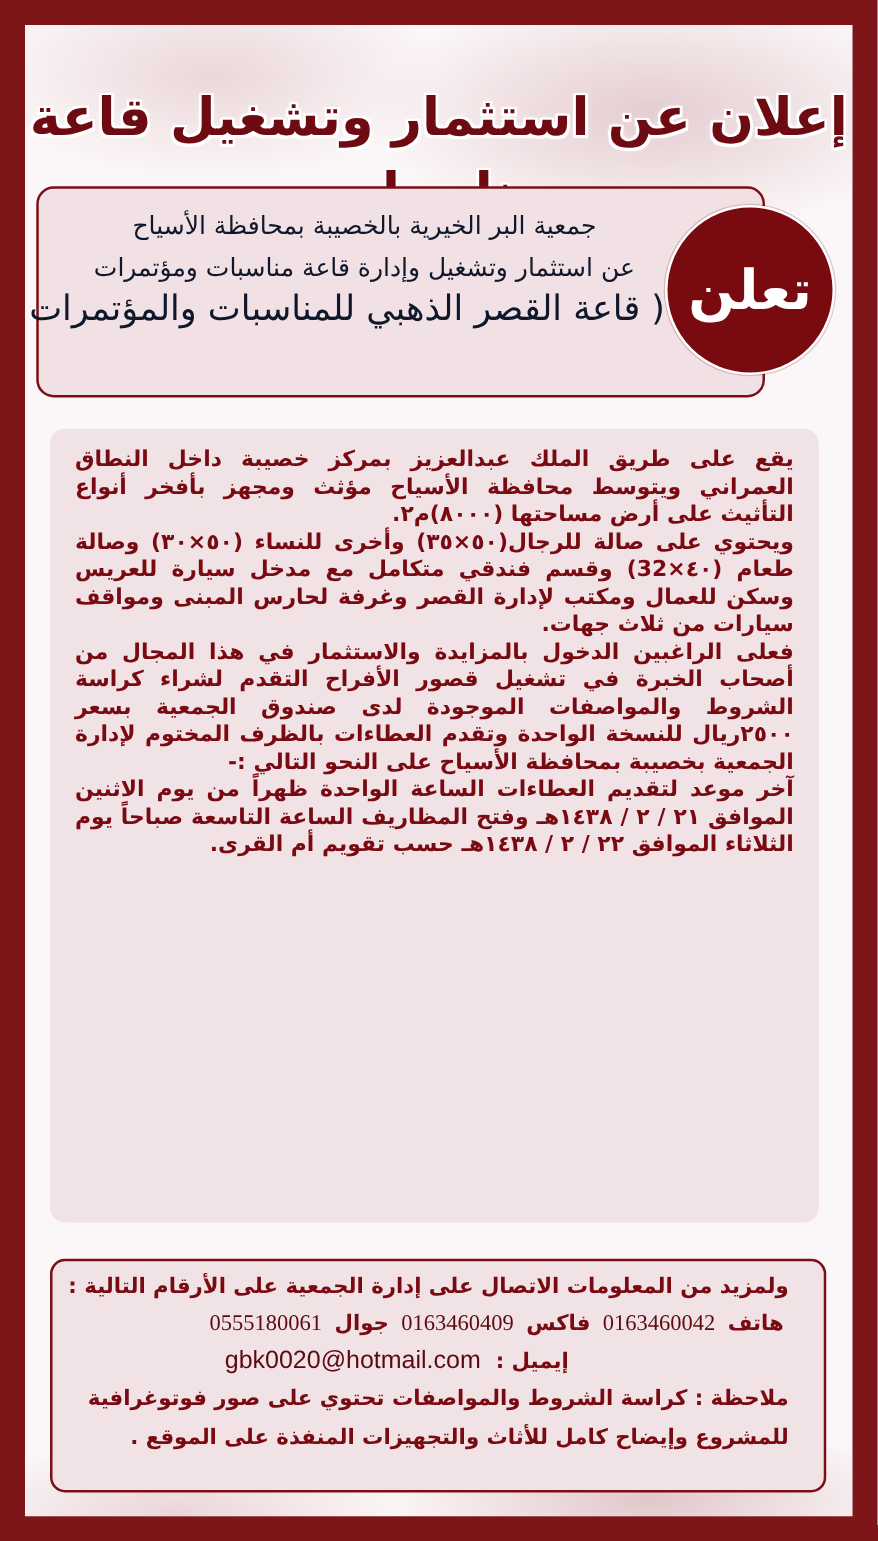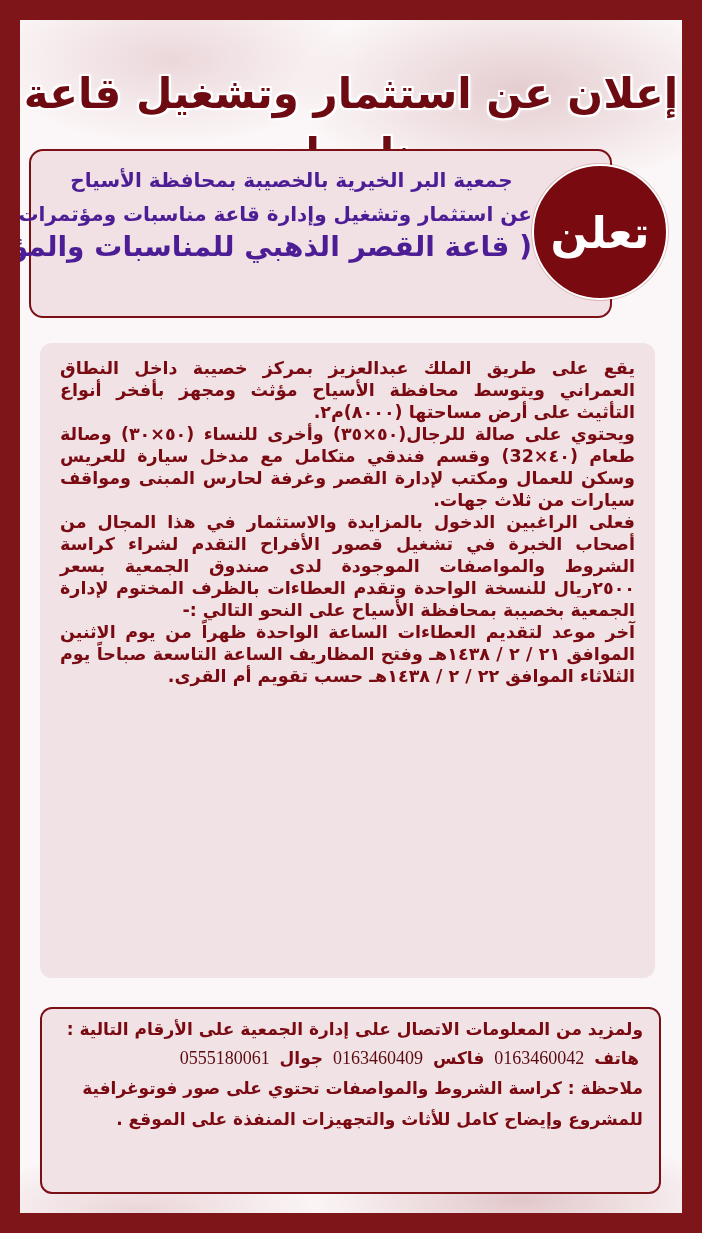--- a/index.html
+++ b/index.html
@@ -40,22 +40,22 @@
   .header-box {
     position: absolute;
     left: 9px; top: 129px;
     width: 583px; height: 169px;
     border: 2px solid #7a1016;
     border-radius: 14px;
     background: #f1e1e4;
     direction: rtl;
     padding: 12px 78px 0 20px;
     text-align: center;
-    color: #4c1d95;
-    font-weight: bold;
+    color: #0f172a;
+    font-weight: normal;
   }
   .header-box .hl {
     font-size: 20px;
     line-height: 34px;
     white-space: nowrap;
   }
   .header-box .hl-small {
     font-size: 15px;
     line-height: 16px;
     padding-left: 60px;
@@ -97,21 +97,21 @@
     text-align-last: right;
   }
   .contact-box {
     position: absolute;
     left: 20px; top: 987px;
     width: 621px; height: 187px;
     border: 2px solid #7a1016;
     border-radius: 12px;
     background: #f1e2e5;
     direction: rtl;
-    padding: 6px 16px 0 16px;
+    padding: 6px 28px 0 16px;
     color: #7a0a12;
     font-weight: bold;
     font-size: 17px;
   }
   .contact-box .line {
     line-height: 29px;
     white-space: nowrap;
   }
   .contact-box .phones {
     padding-right: 4px;
@@ -168,17 +168,21 @@
   <div class="contact-box">
     <div class="line">ولمزيد من المعلومات الاتصال على إدارة الجمعية على الأرقام التالية :</div>
     <div class="line phones">
       <span>هاتف</span>
       <span class="num">0163460042</span>
       <span>فاكس</span>
       <span class="num">0163460409</span>
       <span>جوال</span>
       <span class="num">0555180061</span>
     </div>
+    <div class="line email-line">
+      <span>إيميل :</span>
+      <span class="email">gbk0020@hotmail.com</span>
+    </div>
     <div class="note">ملاحظة : كراسة الشروط والمواصفات تحتوي على صور فوتوغرافية</div>
     <div class="note">للمشروع وإيضاح كامل للأثاث والتجهيزات المنفذة على الموقع .</div>
   </div>
 
 </div>
 
 </body></html>

